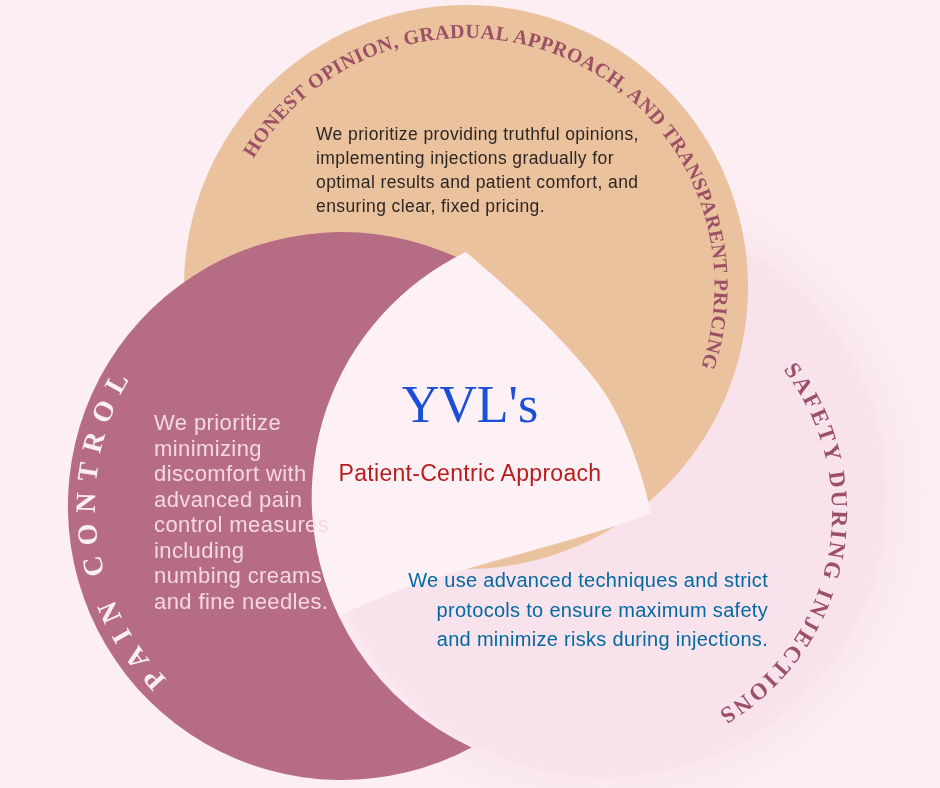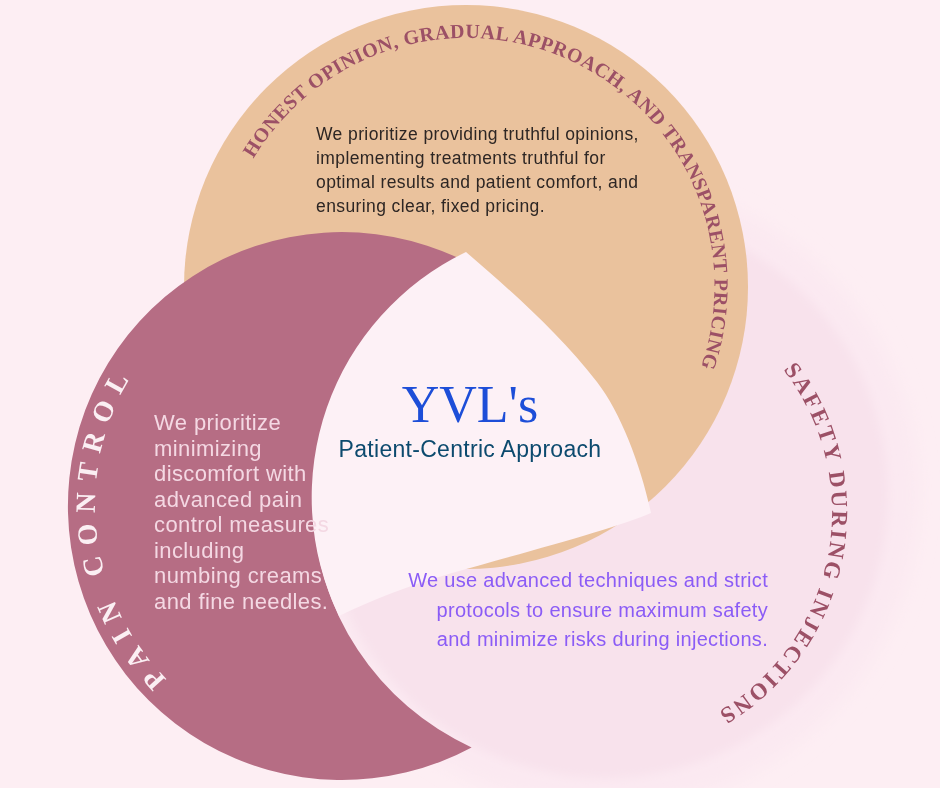--- a/index.html
+++ b/index.html
@@ -54,34 +54,34 @@
     <text class="curved curved-pain" fill="#fbeff3">
       <textPath href="#arc-pain" startOffset="50%" text-anchor="middle">PAIN CONTROL</textPath>
     </text>
 
     <text class="curved curved-safety" fill="#9c5066">
       <textPath href="#arc-safety" startOffset="50%" text-anchor="middle">SAFETY DURING INJECTIONS</textPath>
     </text>
   </svg>
 
   <div id="top-body" class="txt" style="color: rgb(45, 38, 36);">We prioritize providing truthful opinions,
-implementing treatments truthful for
+implementing injections gradually for
 optimal results and patient comfort, and
 ensuring clear, fixed pricing.</div>
 
   <div id="left-body" class="txt" style="color: rgb(244, 216, 227);">We prioritize
 minimizing
 discomfort with
 advanced pain
 control measures
 including
 numbing creams
 and fine needles.</div>
 
-  <div id="bottom-body" class="txt" style="color: #8b5cf6;">We use advanced techniques and strict
+  <div id="bottom-body" class="txt" style="color: #0369a1;">We use advanced techniques and strict
 protocols to ensure maximum safety
 and minimize risks during injections.</div>
 
   <div id="brand" class="txt" style="color: #1d4ed8;">YVL's</div>
 
-  <div id="subtitle" class="txt" style="color: #0c4a6e;">Patient-Centric Approach</div>
+  <div id="subtitle" class="txt" style="color: #b91c1c; margin-top: 24px;">Patient-Centric Approach</div>
 
 </div>
 
 </body></html>

